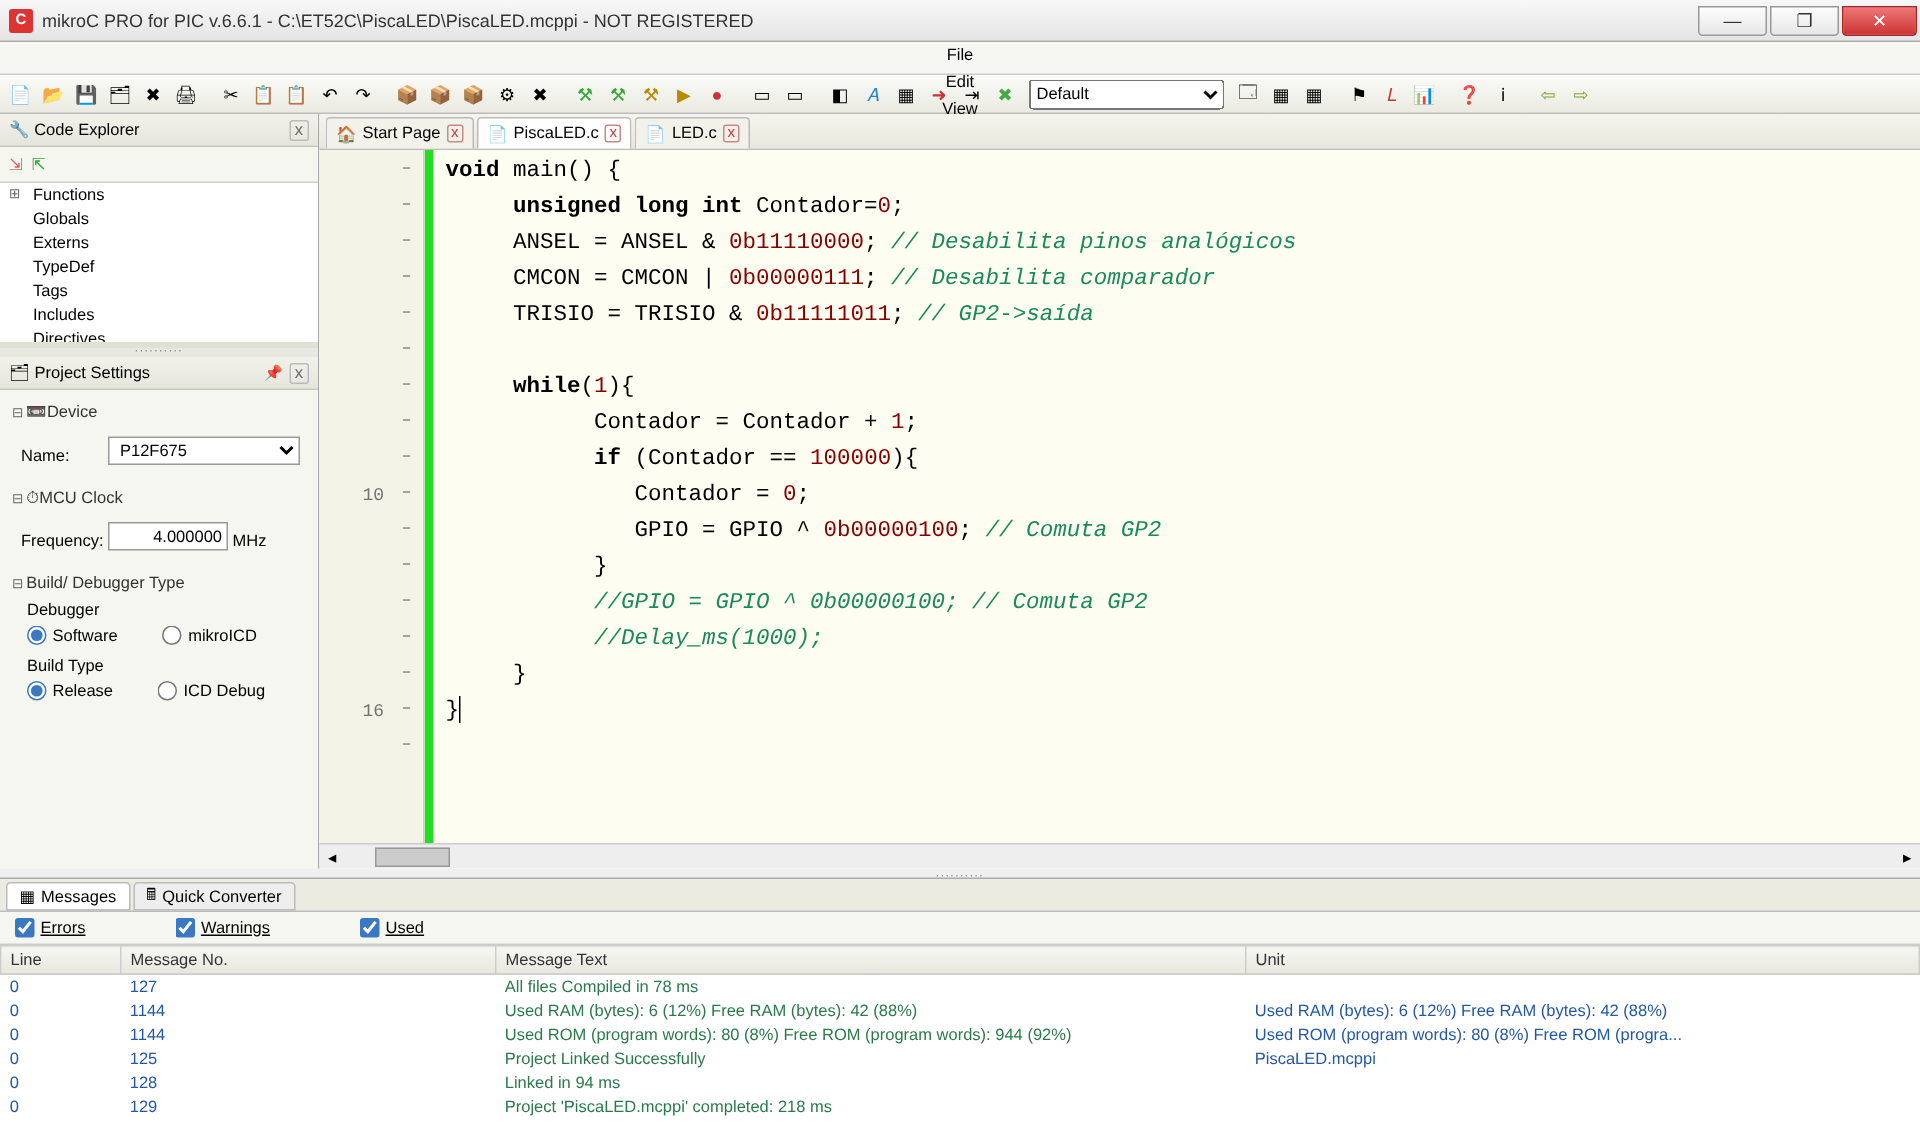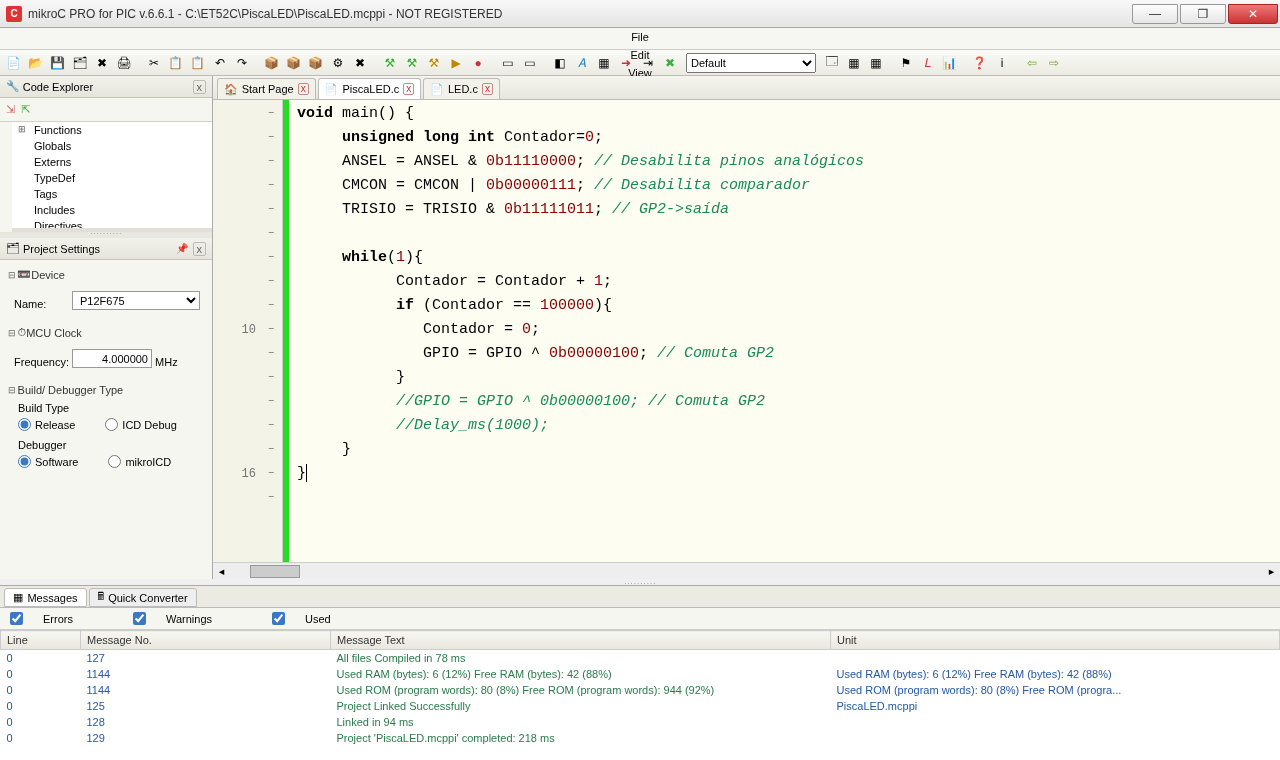--- a/index.html
+++ b/index.html
@@ -19,21 +19,21 @@
 .tbtn { width: 20px; height: 20px; border-radius: 2px; display: flex; align-items: center; justify-content: center; font-size: 12px; }
 .tsep { width: 6px; }
 .toolbar select { height: 20px; font-size: 11px; width: 130px; margin: 0 4px; }
 
 .main { display: flex; height: 503px; }
 .left { width: 213px; background: #f6f6f0; border-right: 1px solid #aaa; display: flex; flex-direction: column; }
 .panel-head { height: 22px; background: linear-gradient(#f2f2ec,#e5e5dc); border-bottom: 1px solid #c5c5b8; display: flex; align-items: center; padding: 0 6px; font-size: 11px; }
 .panel-head .pin { margin-left: auto; margin-right: 4px; font-size: 10px; color: #666; }
 .panel-head .x { font-size: 11px; color: #666; border: 1px solid #bbb; border-radius: 2px; padding: 0 3px; }
 .panel-toolbar { height: 24px; background: #f6f6f0; border-bottom: 1px solid #d0d0c6; display: flex; align-items: center; padding: 0 6px; gap: 6px; }
-.tree { flex: 0 0 110px; overflow-y: auto; background: #fff; border-bottom: 4px solid #e0e0d6; position: relative; margin-left: 12px; }
+.tree { flex: 0 0 110px; overflow-y: auto; background: #fff; border-bottom: 4px solid #e0e0d6; position: relative; }
 .tree-item { padding: 2px 0 2px 22px; font-size: 11px; color: #000; }
 .tree-item.parent::before { content: "⊞"; position: absolute; left: 6px; font-size: 9px; color: #666; }
 .resize-dots { text-align: center; color: #888; font-size: 8px; letter-spacing: 1px; height: 6px; line-height: 4px; background: #e8e8e0; }
 
 .ps-body { padding: 6px 8px; background: #f6f6f0; font-size: 11px; flex: 1; }
 .section-hdr { display: flex; align-items: center; padding: 2px 0; color: #333; margin-bottom: 4px;}
 .section-hdr::before { content: "⊟ "; color: #666; font-size: 9px; margin-right: 2px;}
 .field-row { display: flex; align-items: flex-end; margin: 8px 0 14px 6px; }
 .field-row label { width: 58px; }
 .field-row select, .field-row input { border: 1px solid #999; height: 19px; font-size: 11px; padding: 0 3px; }
@@ -60,21 +60,21 @@
 .cm { color: #1a8a5a; font-style: italic; }
 .hscroll { height: 17px; background: #eee; border-top: 1px solid #ccc; display: flex; align-items: center; }
 .hscroll .thumb { width: 50px; height: 13px; background: #ccc; margin-left: 20px; border: 1px solid #999; }
 .center-dots { text-align: center; color: #888; font-size: 8px; letter-spacing: 1px; height: 6px; }
 
 .bottom { border-top: 1px solid #aaa; background: #f6f6f0; height: 175px; display: flex; flex-direction: column; }
 .btabs { height: 22px; display: flex; align-items: flex-end; padding: 2px 4px 0; gap: 2px; background: #ebebe2; border-bottom: 1px solid #bbb;}
 .btab { height: 19px; background: #fff; border: 1px solid #bbb; border-radius: 3px 3px 0 0; padding: 0 8px; display: flex; align-items: center; gap: 4px; font-size: 11px; }
 .btab.inactive { background: #eee; }
 .filters { height: 22px; display: flex; align-items: center; gap: 60px; padding: 0 10px; border-bottom: 1px solid #ccc; }
-.filters label { display: flex; align-items: center; gap: 20px; }
+.filters label { display: flex; align-items: center; gap: 4px; text-decoration: underline; }
 .grid { flex: 1; overflow: auto; background: #fff; }
 .grid table { width: 100%; border-collapse: collapse; font-size: 11px; }
 .grid th { text-align: left; background: linear-gradient(#f7f7f2,#e7e7dd); border: 1px solid #ccc; padding: 3px 6px; font-weight: normal; color: #333; }
 .grid td { padding: 2px 6px; color: #2358a5; border-bottom: 0; }
 .grid td.msg { color: #2a7a4a; }
 input[type=checkbox]{ accent-color: #3b78c4; }
 input[type=radio]{ accent-color: #3b78c4; }
 </style>
 </head>
 <body>
@@ -195,42 +195,42 @@
         </div>
       <div class="field-row">
         <label>Frequency:</label>
         <input value="4.000000" style="">
         &nbsp;<span>MHz</span>
       </div>
       <div class="section-hdr">
           <span>Build/ Debugger Type</span>
         </div>
       <div class="radio-grp">
+        <div class="lbl">Debugger</div>
+        <div class="radio-row">
+          <label>
+              <input type="radio" checked="" style=""> 
+              <span>Software</span>
+            </label>
+          <label>
+              <input type="radio" style=""> 
+              <span>mikroICD</span>
+            </label>
+        </div>
+      </div>
+      <div class="radio-grp">
         <div class="lbl">Build Type</div>
         <div class="radio-row">
           <label>
               <input type="radio" checked="" style=""> 
               <span>Release</span>
             </label>
           <label>
               <input type="radio" style=""> 
               <span>ICD Debug</span>
-            </label>
-        </div>
-      </div>
-      <div class="radio-grp">
-        <div class="lbl">Debugger</div>
-        <div class="radio-row">
-          <label>
-              <input type="radio" checked="" style=""> 
-              <span>Software</span>
-            </label>
-          <label>
-              <input type="radio" style=""> 
-              <span>mikroICD</span>
             </label>
         </div>
       </div>
     </div>
   </div>
 
   <div class="editor">
     <div class="tabs">
       <div class="tab">
           <span>🏠</span>

